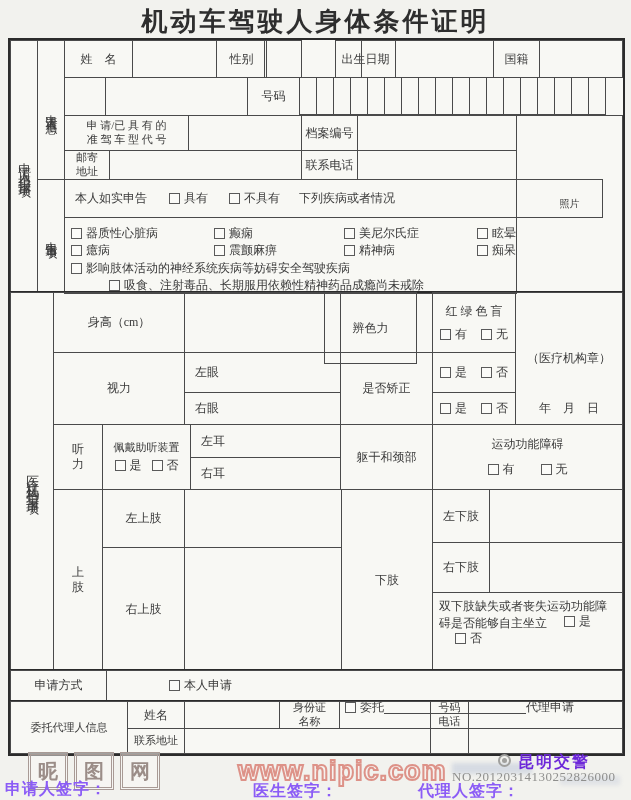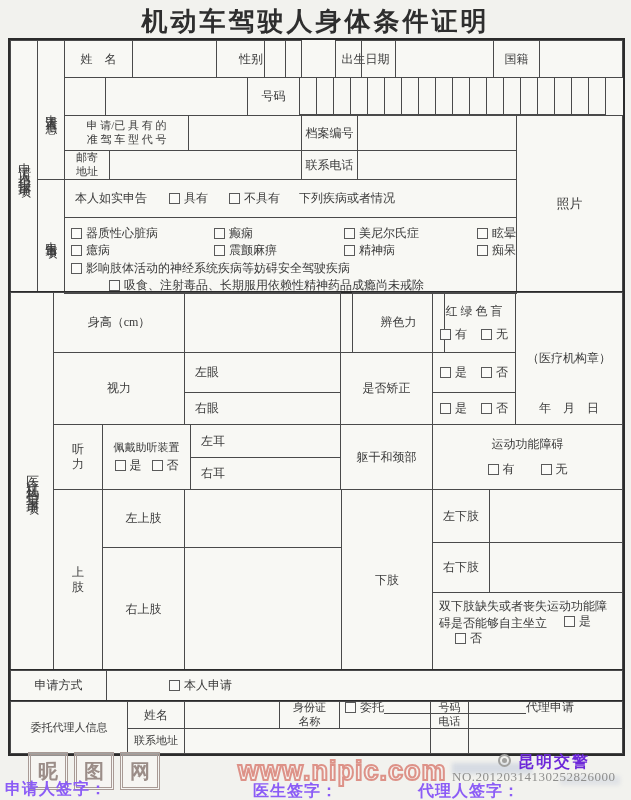--- a/index.html
+++ b/index.html
@@ -62,21 +62,21 @@
     </div>
     <div class="cell" style="left:27px;top:0;width:28px;height:140px;">
       <span class="vtext" style="font-size:12px;letter-spacing:2px;">申请人信息</span>
     </div>
     <div class="cell" style="left:27px;top:139px;width:28px;height:114px;">
       <span class="vtext" style="font-size:12px;letter-spacing:2px;">申告事项</span>
     </div>
 
     <div class="cell" style="left:54px;top:0;width:69px;height:38px;">姓　名</div>
     <div class="cell blank" style="left:122px;top:0;width:85px;height:38px;"></div>
-    <div class="cell" style="left:206px;top:0;width:70px;height:38px;">性别</div>
+    <div class="cell" style="left:206px;top:0;width:51px;height:38px;">性别</div>
     <div class="cell blank" style="left:254px;top:0;width:38px;height:38px;"></div>
     <div class="cell" style="left:291px;top:0;width:61px;height:38px;margin-left:34px;">出生日期</div>
     <div class="cell blank" style="left:351px;top:0;width:133px;height:38px;"></div>
     <div class="cell" style="left:483px;top:0;width:47px;height:38px;">国籍</div>
     <div class="cell blank" style="left:529px;top:0;width:84px;height:38px;"></div>
 
     <div class="cell blank" style="left:54px;top:37px;width:42px;height:39px;"></div>
     <div class="cell blank" style="left:95px;top:37px;width:143px;height:39px;"></div>
     <div class="cell" style="left:237px;top:37px;width:53px;height:39px;">号码</div>
     <div class="idboxes" style="left:290px;top:37px;height:39px;">
@@ -105,25 +105,25 @@
     <div class="cell blank" style="left:178px;top:75px;width:114px;height:36px;"></div>
     <div class="cell" style="left:291px;top:75px;width:57px;height:36px;">档案编号</div>
     <div class="cell blank" style="left:347px;top:75px;width:160px;height:36px;"></div>
 
     <div class="cell smallfont prelines" style="left:54px;top:110px;width:46px;height:30px;">邮寄
 地址</div>
     <div class="cell blank" style="left:99px;top:110px;width:193px;height:30px;"></div>
     <div class="cell" style="left:291px;top:110px;width:57px;height:30px;">联系电话</div>
     <div class="cell blank" style="left:347px;top:110px;width:160px;height:30px;"></div>
 
-    <div class="cell" style="left:506px;top:75px;width:107px;height:178px;font-size:13px;">
+    <div class="cell" style="left:506px;top:75px;width:107px;height:178px;font-size:10px;">
       <span>照片</span>
     </div>
 
-    <div class="cell blank" style="left:54px;top:139px;width:453px;height:39px;text-align:center;">
+    <div class="cell blank" style="left:54px;top:139px;width:539px;height:39px;text-align:center;">
       <span class="abs" style="left:10px;">本人如实申告</span>
       <span class="abs opt" style="left:104px;">
           <span class="cb"></span>
           <span>具有</span>
         </span>
       <span class="abs opt" style="left:164px;">
           <span class="cb"></span>
           <span>不具有</span>
         </span>
       <span class="abs" style="left:234px;">下列疾病或者情况</span>
@@ -173,21 +173,21 @@
     </div>
 
     <div class="hline" style="left:0;top:251px;width:613px;height:2px;"></div>
 
     <div class="cell" style="left:0;top:252px;width:44px;height:378px;">
       <span class="vtext">医疗机构填写事项</span>
     </div>
 
     <div class="cell" style="left:43px;top:252px;width:132px;height:61px;">身高（cm）</div>
     <div class="cell blank" style="left:174px;top:252px;width:157px;height:61px;"></div>
-    <div class="cell" style="left:342px;top:252px;width:93px;height:61px;">辨色力</div>
+    <div class="cell" style="left:314px;top:252px;width:93px;height:72px;">辨色力</div>
     <div class="cell two-line" style="left:422px;top:252px;width:84px;height:61px;">
       <span>红 绿 色 盲</span>
       <span style="display:inline-flex;gap:14px;">
         <span class="opt">
             <span class="cb"></span>
             <span>有</span>
           </span>
         <span class="opt">
             <span class="cb"></span>
             <span>无</span>

